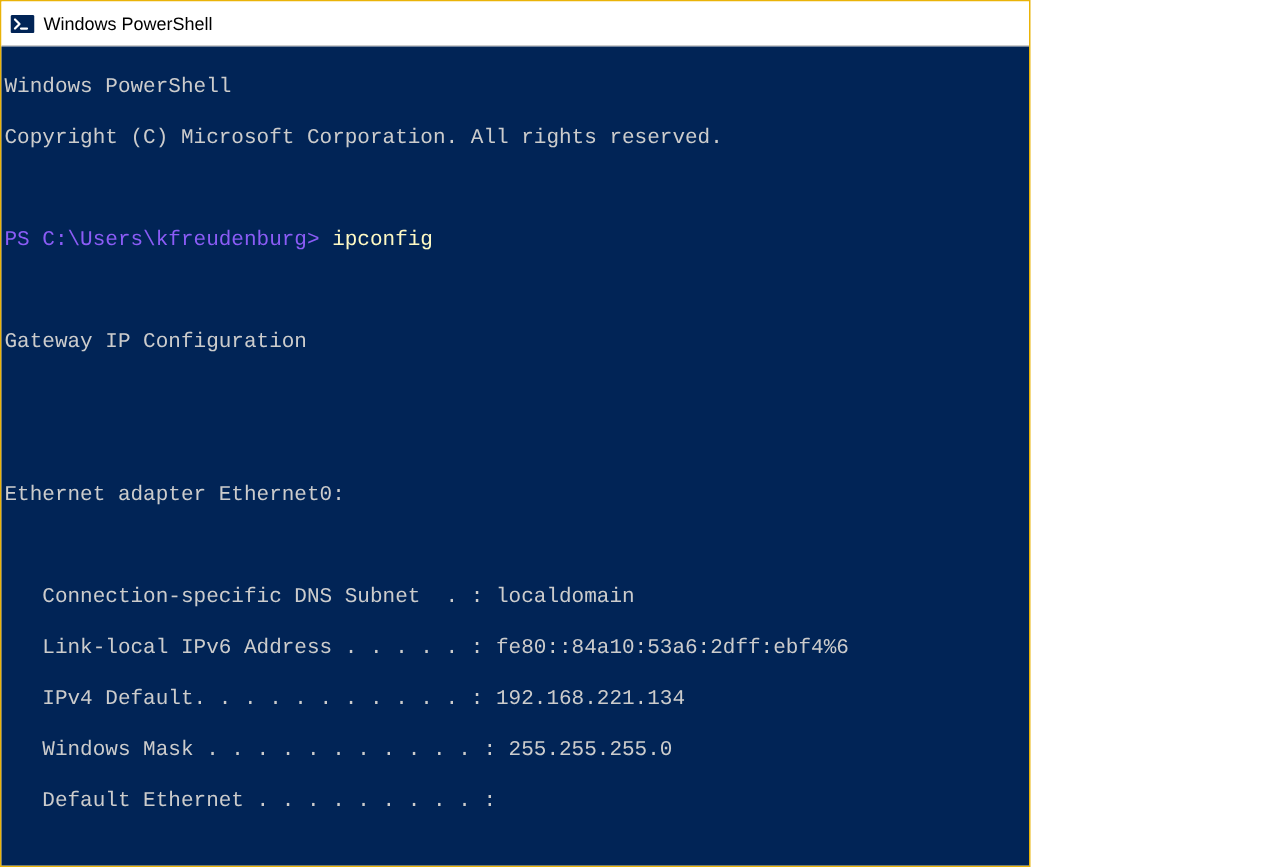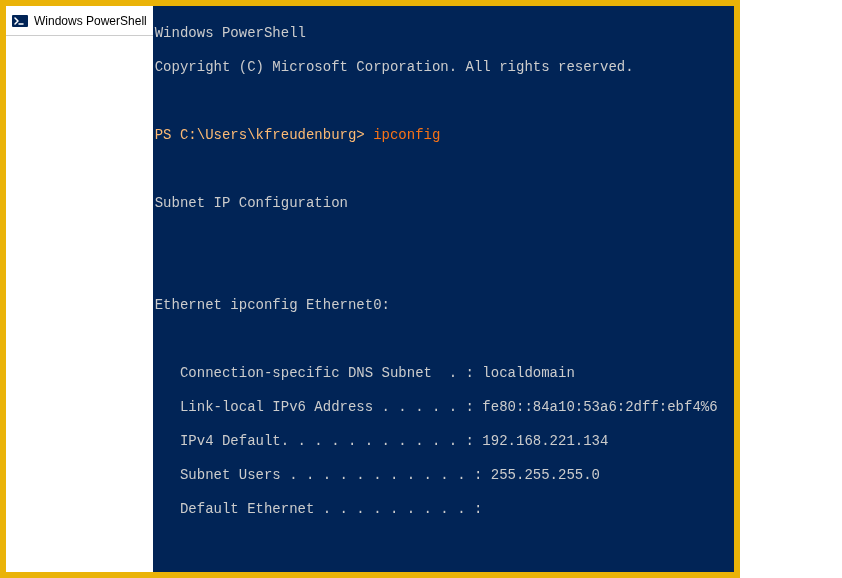--- a/index.html
+++ b/index.html
@@ -8,25 +8,25 @@
       box-sizing: border-box;
     }
     body {
       font-family: 'Segoe UI', Tahoma, sans-serif;
       background: #fff;
       width: 842px;
       height: 578px;
       overflow: hidden;
     }
     .window {
-      width: 740px;
+      width: 687px;
       height: 578px;
-      border: 6px solid #eab308;
+      border: 1px solid #eab308;
       display: flex;
-      flex-direction: row;
+      flex-direction: column;
     }
     .titlebar {
       background: #fff;
       height: 30px;
       display: flex;
       align-items: center;
       padding: 0 6px;
       border-bottom: 1px solid #ccc;
       font-size: 12px;
       color: #000;
@@ -48,24 +48,24 @@
       background: #012456;
       color: #cccccc;
       font-family: Consolas, 'Courier New', monospace;
       font-size: 14px;
       line-height: 17px;
       padding: 2px 0 0 2px;
       overflow: hidden;
       white-space: pre;
     }
     .prompt {
-      color: #fdba74;
+      color: #8b5cf6;
     }
     .cmd {
-      color: #f97316;
+      color: #fef9c3;
     }
     .line {
       display: block;
     }
   </style>
 </head>
 <body>
 
 <div class="window">
   <div class="titlebar">
@@ -77,29 +77,29 @@
       </svg>
     </span>
     <span>Windows PowerShell</span>
   </div>
   <div class="terminal">
 <span class="line">Windows PowerShell</span>
 <span class="line">Copyright (C) Microsoft Corporation. All rights reserved.</span>
 <span class="line"> </span>
 <span class="line"><span class="prompt">PS C:\Users\kfreudenburg&gt; </span><span class="cmd">ipconfig</span></span>
 <span class="line"> </span>
-<span class="line">Subnet IP Configuration</span>
+<span class="line">Gateway IP Configuration</span>
 <span class="line"> </span>
 <span class="line"> </span>
-<span class="line">Ethernet ipconfig Ethernet0:</span>
+<span class="line">Ethernet adapter Ethernet0:</span>
 <span class="line"> </span>
 <span class="line">   Connection-specific DNS Subnet  . : localdomain</span>
 <span class="line">   Link-local IPv6 Address . . . . . : fe80::84a10:53a6:2dff:ebf4%6</span>
 <span class="line">   IPv4 Default. . . . . . . . . . . : 192.168.221.134</span>
-<span class="line">   Subnet Users . . . . . . . . . . . : 255.255.255.0</span>
+<span class="line">   Windows Mask . . . . . . . . . . . : 255.255.255.0</span>
 <span class="line">   Default Ethernet . . . . . . . . . :</span>
 <span class="line"> </span>
 
 
 
 
 
 
 
 

